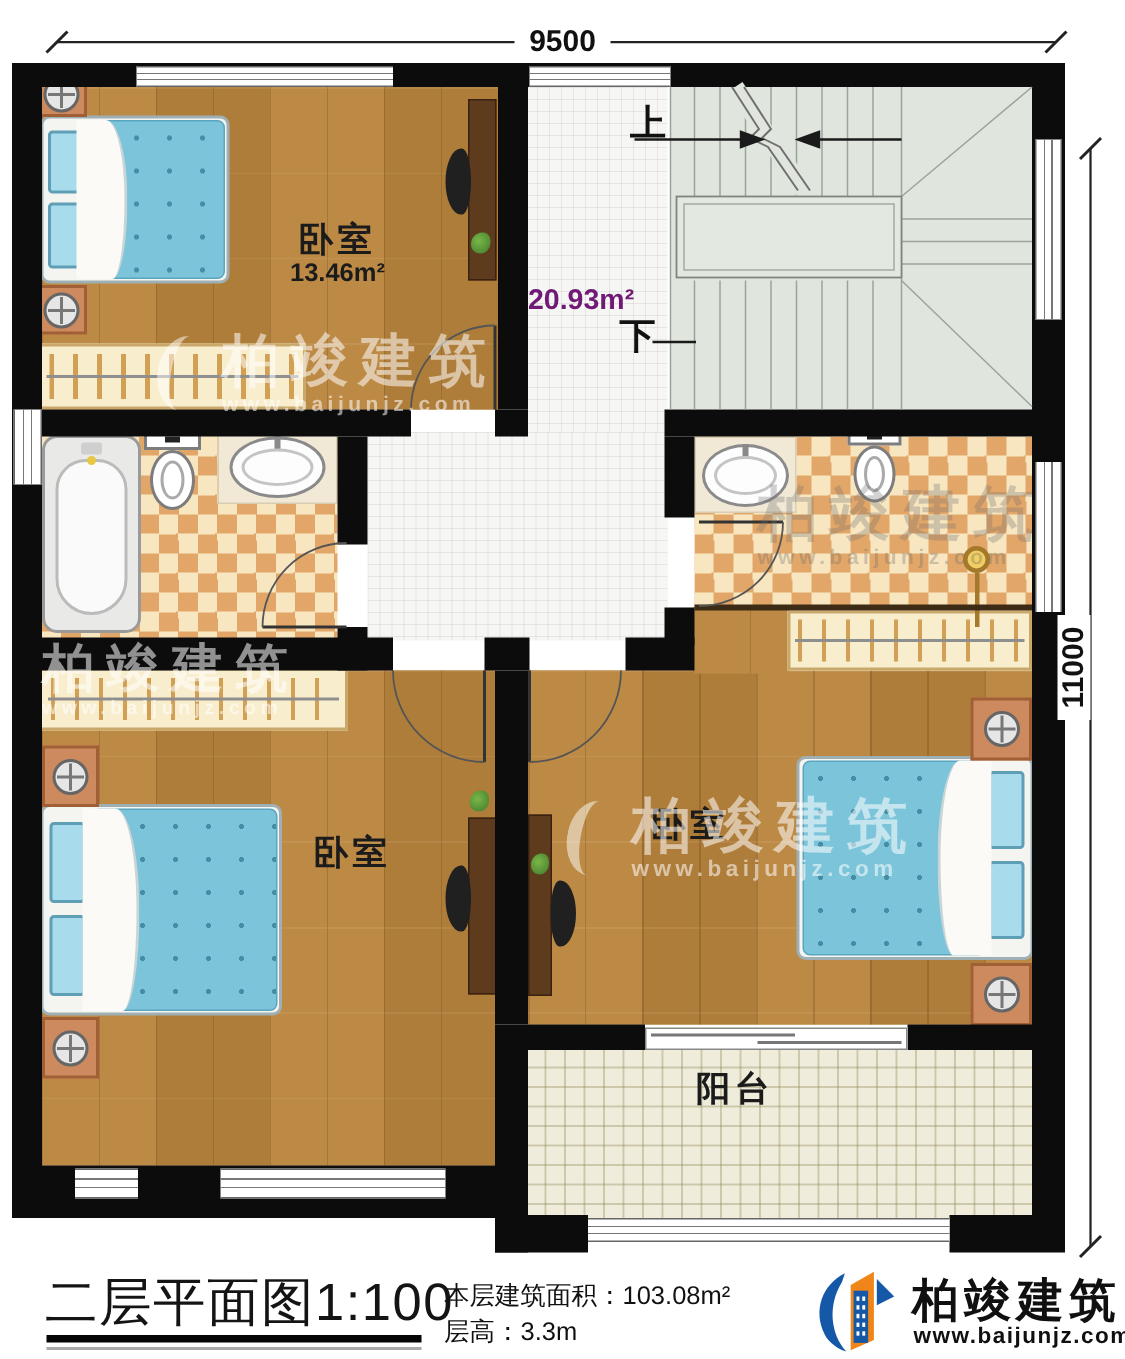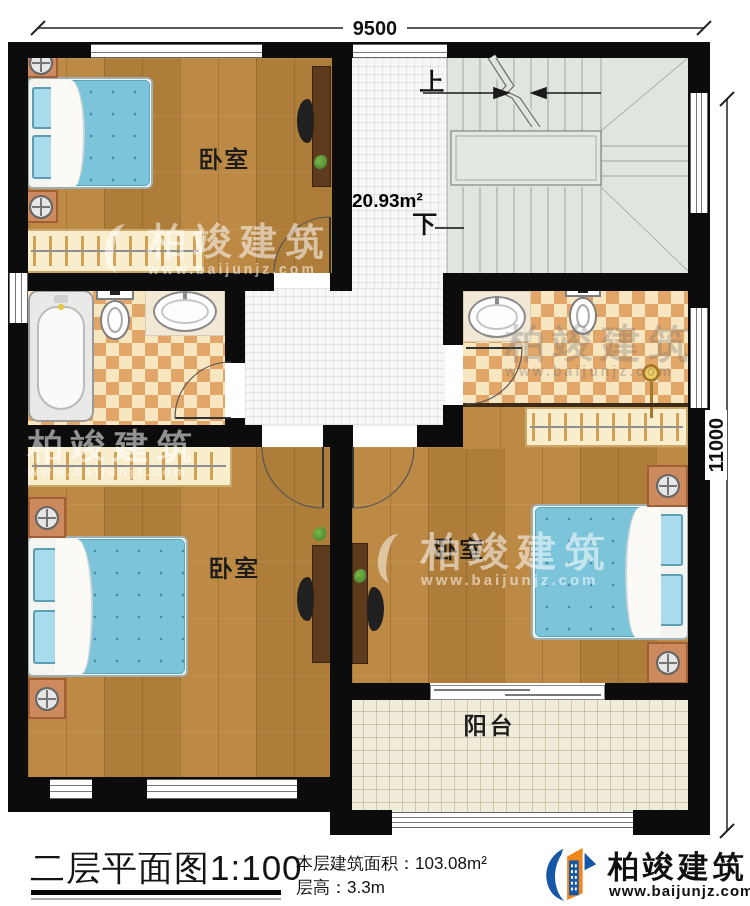--- a/index.html
+++ b/index.html
@@ -67,21 +67,21 @@
   .slider{position:absolute;z-index:4;background:#fff;border:1px solid #888;box-sizing:border-box;}
   .slider .l1{position:absolute;left:2%;top:3px;width:55%;height:2px;background:#777;}
   .slider .l2{position:absolute;right:2%;bottom:3px;width:55%;height:2px;background:#777;}
   
   .overlay{position:absolute;left:0;top:0;z-index:5;pointer-events:none;}
   
   .room-label{position:absolute;z-index:6;text-align:center;color:#1b1b1b;font-weight:bold;line-height:1.15;}
   .room-label .nm{font-size:23px;letter-spacing:3px;}
   .room-label .ar{font-size:17px;letter-spacing:0;}
   .stair-label{position:absolute;z-index:6;font-size:24px;font-weight:bold;color:#111;}
-  .hall-area{position:absolute;z-index:6;font-size:19px;font-weight:bold;color:#000000;}
+  .hall-area{position:absolute;z-index:6;font-size:19px;font-weight:bold;color:#701a75;}
   
   .wm{position:absolute;z-index:7;display:flex;align-items:center;gap:8px;pointer-events:none;}
   .wm .swoosh{width:26px;height:50px;border-left:9px solid rgba(255,255,255,.5);border-radius:50%;transform:rotate(10deg);}
   .wm .col{display:flex;flex-direction:column;line-height:1.05;}
   .wm .b{font-size:38px;font-weight:bold;letter-spacing:8px;color:rgba(255,255,255,.55);white-space:nowrap;}
   .wm .u{font-size:14px;font-weight:bold;letter-spacing:3px;color:rgba(255,255,255,.55);white-space:nowrap;}
   .wm.gray .b{color:rgba(110,110,110,.30);}
   .wm.gray .u{color:rgba(110,110,110,.32);}
   
   .dim-label{position:absolute;z-index:8;background:#fff;font-size:20px;font-weight:bold;color:#111;text-align:center;line-height:22px;}
@@ -275,20 +275,21 @@
       <path d="M720,106 L734,92" stroke-width="2"></path>
       <path d="M720,838 L734,824" stroke-width="2"></path>
     </g>
   </svg>
 
   <div class="dim-label" style="left:343px;top:17px;width:64px;height:22px">9500</div>
   <div class="dim-label" style="left:681px;top:434px;width:70px;height:22px;transform:rotate(-90deg)">11000</div>
 
   <div class="room-label" style="left:150px;top:146px;width:150px">
     <div class="nm">卧室</div>
+    <div class="ar">13.46m²</div>
   </div>
   <div class="room-label" style="left:160px;top:555px;width:150px">
     <div class="nm">卧室</div>
   </div>
   <div class="room-label" style="left:385px;top:536px;width:150px">
     <div class="nm">卧室</div>
   </div>
   <div class="room-label" style="left:445px;top:712px;width:90px">
     <div class="nm">阳台</div>
   </div>

